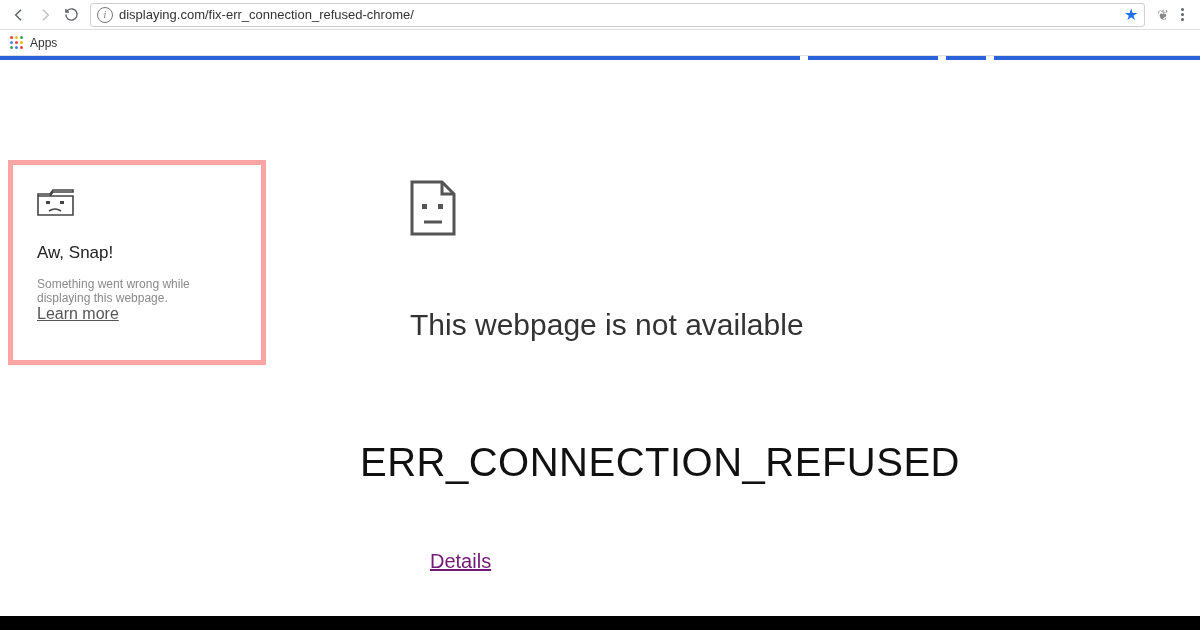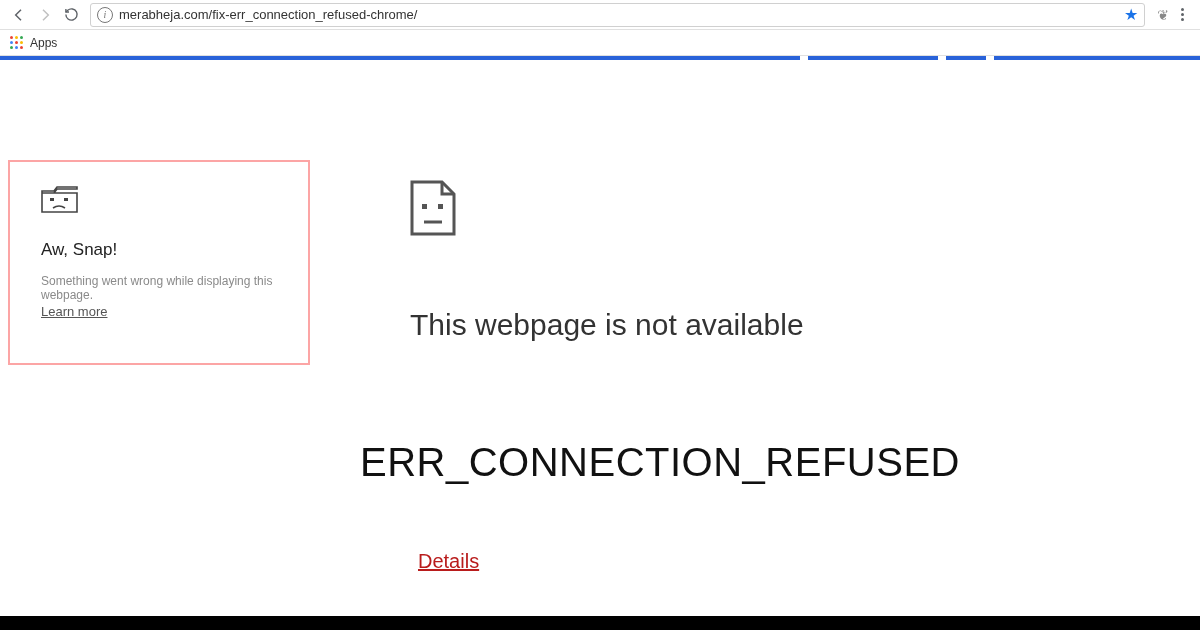--- a/index.html
+++ b/index.html
@@ -110,41 +110,41 @@
     .content-area {
       position: relative;
       height: calc(630px - 30px - 26px - 4px - 14px);
       background: #fff;
     }
 
     .snap-card {
       position: absolute;
       left: 8px;
       top: 100px;
-      width: 302px;
+      width: 258px;
       height: 205px;
-      border: 2px solid #fca5a5;
-      background: #fff;
-      padding: 22px 31px;
+      border: 5px solid #fca5a5;
+      background: #fff;
+      padding: 22px 24px;
     }
     .snap-card .folder-sad {
       margin-bottom: 22px;
     }
     .snap-title {
       font-size: 17px;
       color: #222;
       margin-bottom: 14px;
       font-weight: 400;
     }
     .snap-sub {
       font-size: 12px;
       color: #8a8a8a;
     }
     .snap-link {
-      font-size: 13px;
+      font-size: 16px;
       color: #555;
       text-decoration: underline;
       cursor: pointer;
     }
 
     .main-error {
       position: absolute;
       left: 410px;
       top: 120px;
     }
@@ -160,24 +160,24 @@
       left: 360px;
       top: 380px;
       font-size: 40px;
       color: #111;
       font-family: Arial, sans-serif;
       letter-spacing: 0.5px;
       text-align: right;
     }
     .details-link {
       position: absolute;
-      left: 418px;
+      left: 430px;
       top: 490px;
       font-size: 20px;
-      color: #b91c1c;
+      color: #701a75;
       text-decoration: underline;
       cursor: pointer;
     }
 
     .bottom-bar {
       position: absolute;
       bottom: 0;
       left: 0;
       right: 0;
       height: 14px;
@@ -199,21 +199,21 @@
       </svg>
   </div>
   <div class="nav-btn">
     <svg width="15" height="15" viewBox="0 0 24 24" fill="none" stroke="#5f6368" stroke-width="2.2">
         <path d="M3 12a9 9 0 1 0 3-6.7L3 8"></path>
         <path d="M3 3v5h5"></path>
       </svg>
   </div>
   <div class="address-box">
     <span class="info-icon">i</span>
-    <span class="url-text">merabheja.com/fix-err_connection_refused-chrome/</span>
+    <span class="url-text">displaying.com/fix-err_connection_refused-chrome/</span>
     <span class="star-icon">★</span>
   </div>
   <div class="toolbar-right">
     <span class="ext-icon">❦</span>
     <div class="menu-dots">
       <span></span>
         <span></span>
         <span></span>
     </div>
   </div>

